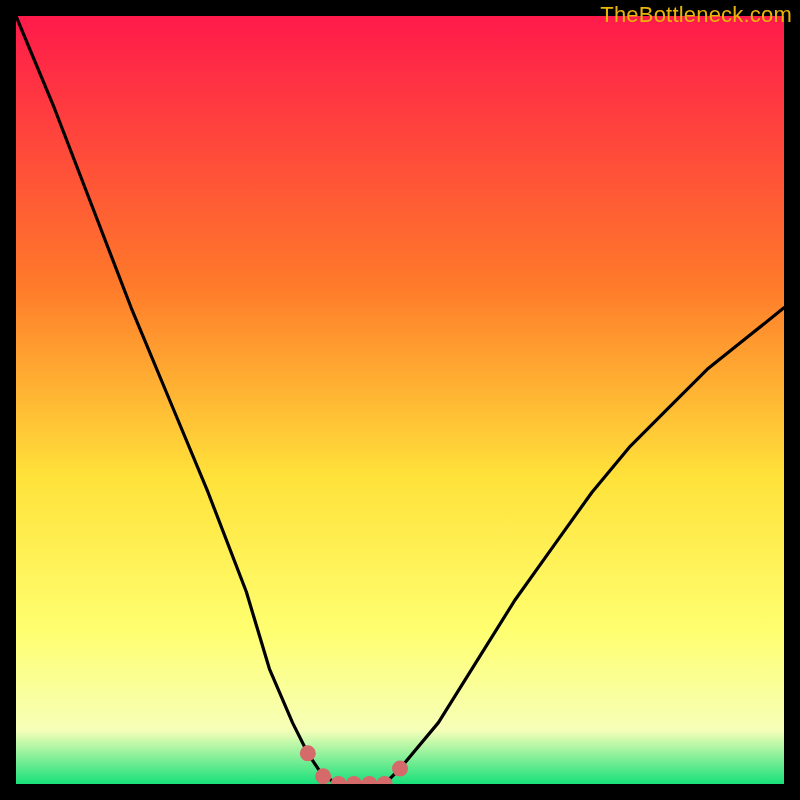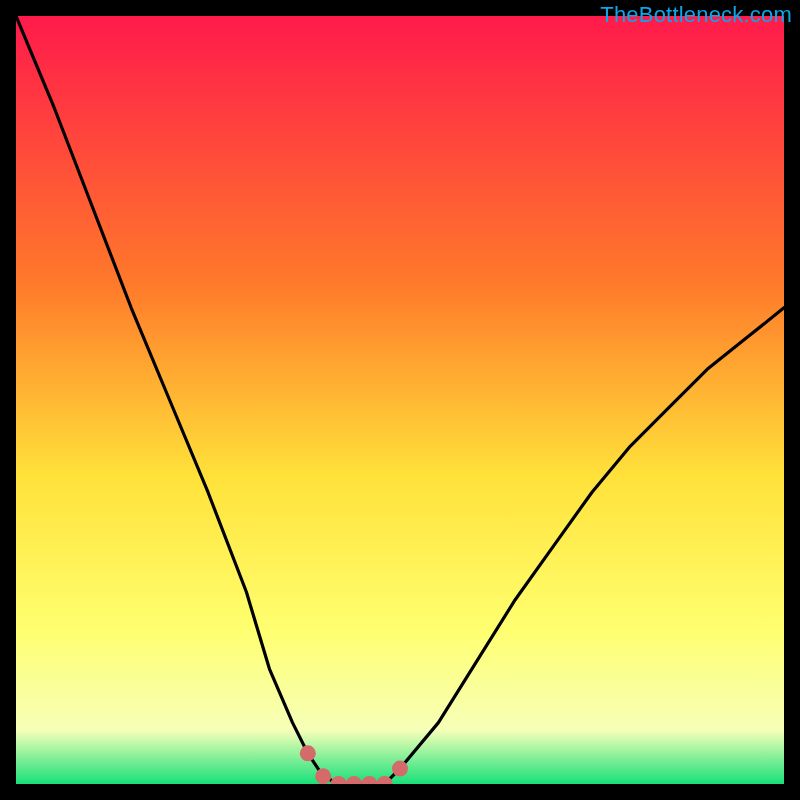--- a/index.html
+++ b/index.html
@@ -23,21 +23,21 @@
     position: absolute;
     left: 16px;
     top: 16px;
     width: 768px;
     height: 768px;
   }
   .watermark {
     position: absolute;
     top: 2px;
     right: 8px;
-    color: #0ea5e9;
+    color: #eab308;
     font-size: 22px;
     font-weight: 500;
     letter-spacing: 0.2px;
     user-select: none;
     margin-left: 20px;
   }
   svg { display: block; }
 </style>
 </head>
 <body>

